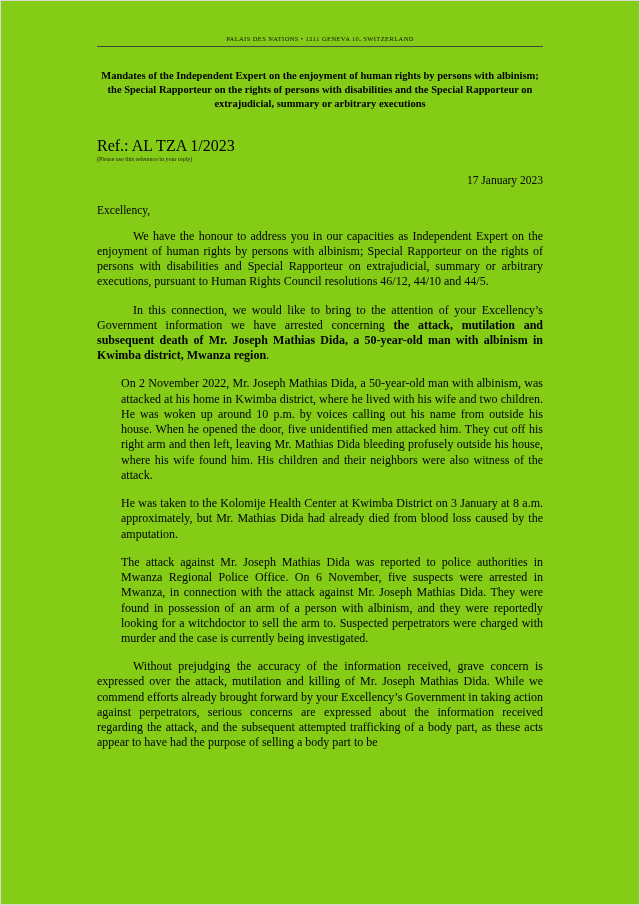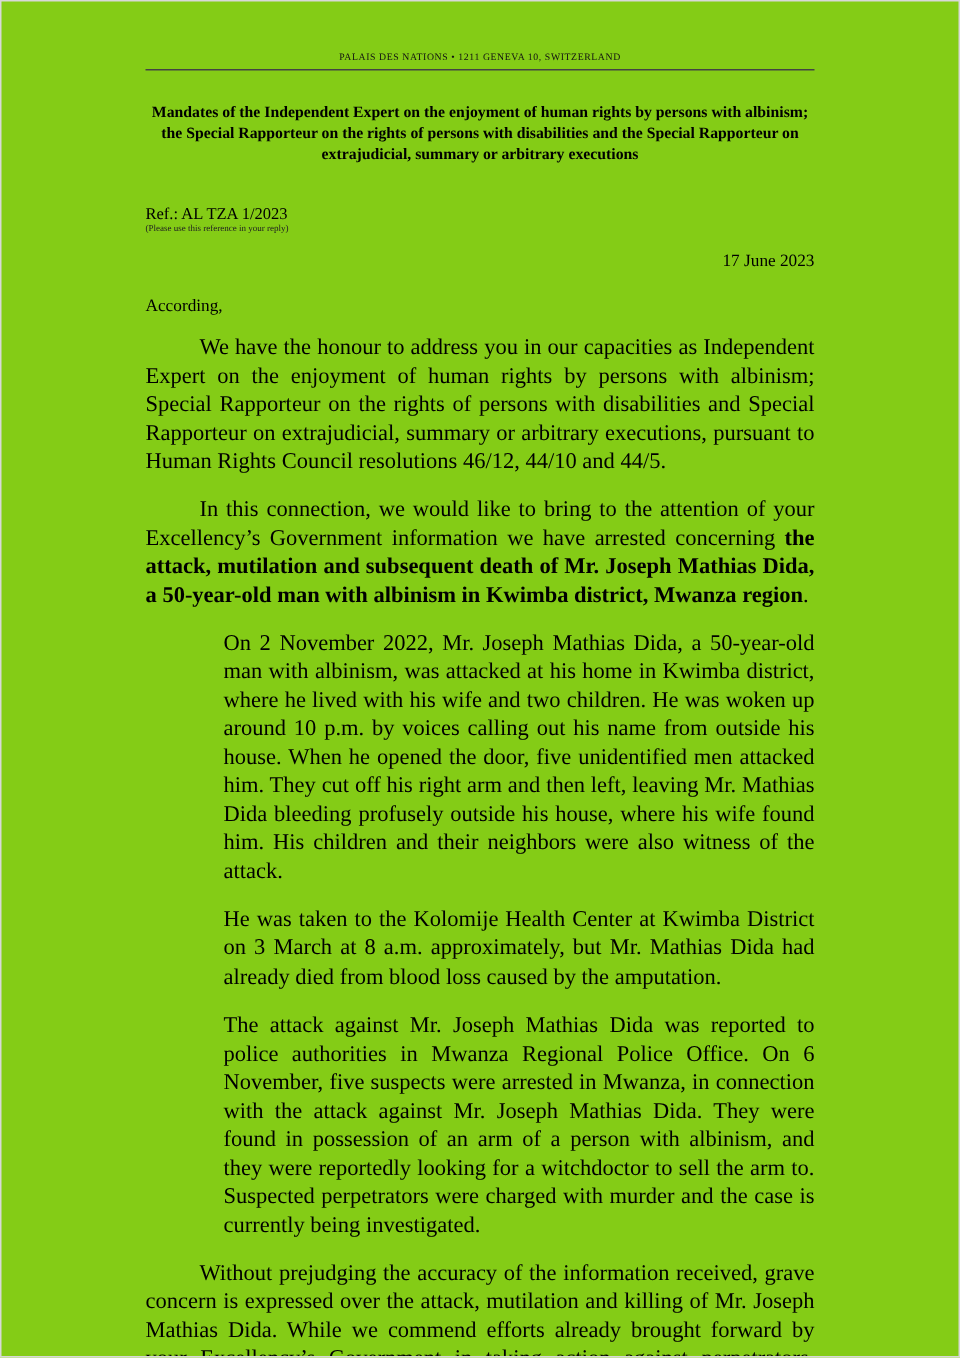--- a/index.html
+++ b/index.html
@@ -31,45 +31,45 @@
     margin-top: 22px;
     text-align: center;
     font-weight: bold;
     font-size: 10.5px;
     line-height: 1.32;
   }
   .refblock {
     margin-top: 26px;
   }
   .refline {
-    font-size: 11px;
+    font-size: 16px;
   }
   .refnote {
     font-size: 6px;
     margin-top: 1px;
     color: #222222;
   }
   .date {
     text-align: right;
     font-size: 11.5px;
     margin-top: 12px;
   }
   .salutation {
     font-size: 11.5px;
     margin-top: 18px;
   }
   p.bodypara {
-    font-size: 15px;
+    font-size: 12px;
     line-height: 1.27;
     text-align: justify;
     margin: 13px 0 0 0;
     text-indent: 36px;
   }
   .quoteblock {
-    margin-left: 52px;
+    margin-left: 24px;
   }
   .quoteblock p.bodypara {
     text-indent: 0;
   }
   strong { font-weight: bold; }
 </style>
 </head>
 <body>
 
 <div class="page">
@@ -78,30 +78,30 @@
     <span>PALAIS DES NATIONS • 1211 GENEVA 10, SWITZERLAND</span>
   </div>
 
   <div class="mandates">Mandates of the Independent Expert on the enjoyment of human rights by persons with albinism; the Special Rapporteur on the rights of persons with disabilities and the Special Rapporteur on extrajudicial, summary or arbitrary executions</div>
 
   <div class="refblock">
     <div class="refline">Ref.: AL TZA 1/2023</div>
     <div class="refnote">(Please use this reference in your reply)</div>
   </div>
 
-  <div class="date">17 June 2023</div>
+  <div class="date">17 January 2023</div>
 
-  <div class="salutation">According,</div>
+  <div class="salutation">Excellency,</div>
 
   <p class="bodypara">We have the honour to address you in our capacities as Independent Expert on the enjoyment of human rights by persons with albinism; Special Rapporteur on the rights of persons with disabilities and Special Rapporteur on extrajudicial, summary or arbitrary executions, pursuant to Human Rights Council resolutions 46/12, 44/10 and 44/5.</p>
 
   <p class="bodypara"><span>In this connection, we would like to bring to the attention of your Excellency’s Government information we have arrested concerning </span><strong>the attack, mutilation and subsequent death of Mr. Joseph Mathias Dida, a 50-year-old man with albinism in Kwimba district, Mwanza region</strong><span>.</span></p>
 
 
   <div class="quoteblock">
     <p class="bodypara">On 2 November 2022, Mr. Joseph Mathias Dida, a 50-year-old man with albinism, was attacked at his home in Kwimba district, where he lived with his wife and two children. He was woken up around 10 p.m. by voices calling out his name from outside his house. When he opened the door, five unidentified men attacked him. They cut off his right arm and then left, leaving Mr. Mathias Dida bleeding profusely outside his house, where his wife found him. His children and their neighbors were also witness of the attack.</p>
-    <p class="bodypara">He was taken to the Kolomije Health Center at Kwimba District on 3 March at 8 a.m. approximately, but Mr. Mathias Dida had already died from blood loss caused by the amputation.</p>
+    <p class="bodypara">He was taken to the Kolomije Health Center at Kwimba District on 3 January at 8 a.m. approximately, but Mr. Mathias Dida had already died from blood loss caused by the amputation.</p>
     <p class="bodypara">The attack against Mr. Joseph Mathias Dida was reported to police authorities in Mwanza Regional Police Office. On 6 November, five suspects were arrested in Mwanza, in connection with the attack against Mr. Joseph Mathias Dida. They were found in possession of an arm of a person with albinism, and they were reportedly looking for a witchdoctor to sell the arm to. Suspected perpetrators were charged with murder and the case is currently being investigated.</p>
   </div>
 
   <p class="bodypara">Without prejudging the accuracy of the information received, grave concern is expressed over the attack, mutilation and killing of Mr. Joseph Mathias Dida. While we commend efforts already brought forward by your Excellency’s Government in taking action against perpetrators, serious concerns are expressed about the information received regarding the attack, and the subsequent attempted trafficking of a body part, as these acts appear to have had the purpose of selling a body part to be</p>
 
 </div>
 
 </body></html>

